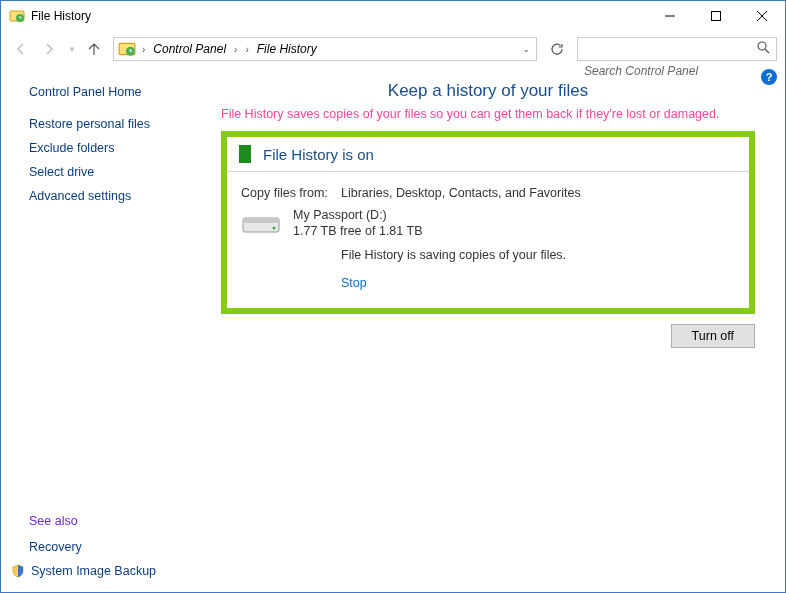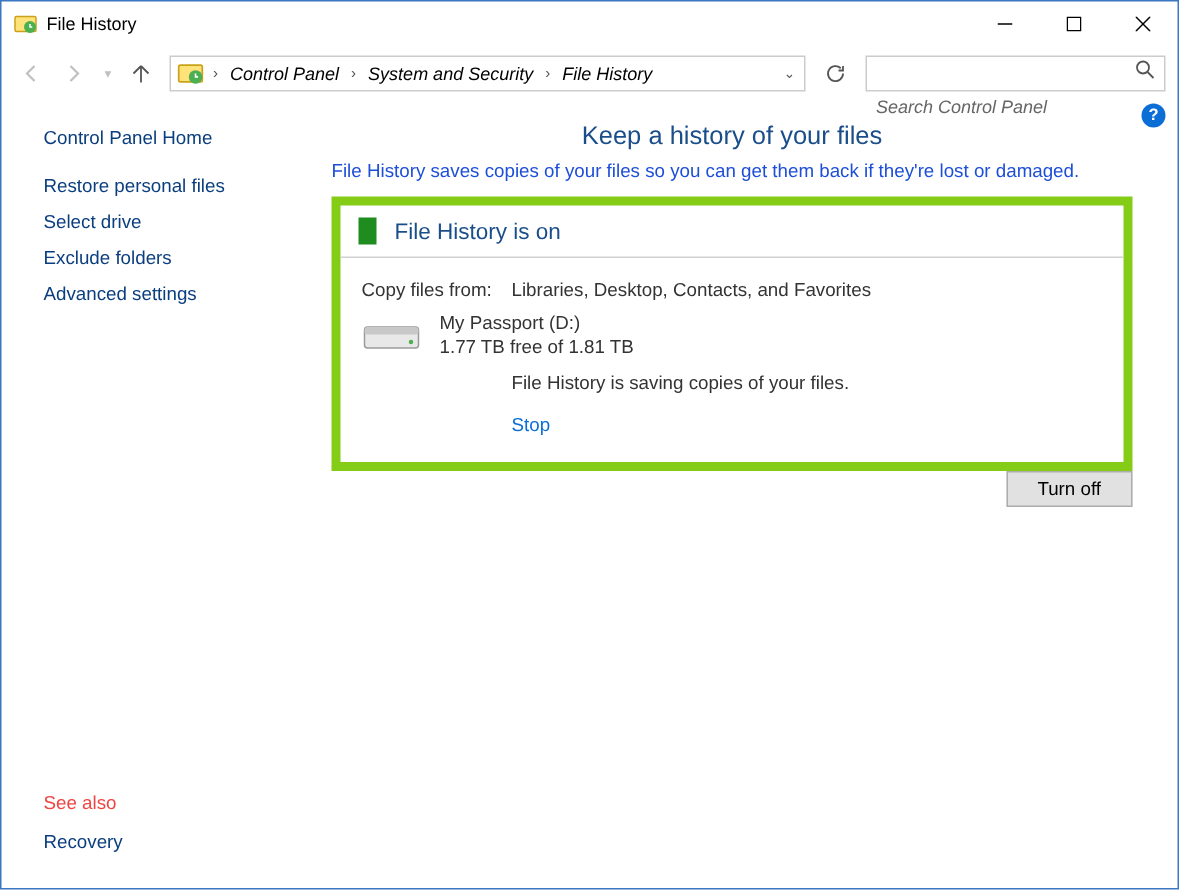--- a/index.html
+++ b/index.html
@@ -29,44 +29,44 @@
 .search-input::placeholder { color: #666; font-style: italic; }
 .search-icon { color: #555; }
 
 
 .body { display: flex; height: calc(100% - 66px); position: relative; }
 .sidebar { width: 210px; padding: 18px 14px 14px 28px; position: relative; }
 .sidebar-home { color: #0b3e7f; font-size: 12.5px; margin-bottom: 18px; display: block; cursor: pointer; }
 .sidebar-link { color: #0b3e7f; font-size: 12.5px; margin-bottom: 10px; display: block; cursor: pointer; }
 
 .sidebar-bottom { position: absolute; bottom: 14px; left: 28px; right: 14px; }
-.seealso { color: #ef4444; font-size: 12.5px; margin-bottom: 12px; }
+.seealso { color: #6d28d9; font-size: 12.5px; margin-bottom: 12px; }
 .backup-row { display: flex; align-items: center; gap: 6px; margin-left: -18px; }
 .shield-icon { width: 14px; height: 14px; }
 
 .main { flex: 1; padding: 14px 30px 14px 10px; position: relative; }
 .help-icon { position: absolute; top: 2px; right: 8px; width: 16px; height: 16px; background: #0b6dd6; border-radius: 50%; color: #fff; font-size: 11px; font-weight: bold; display: flex; align-items: center; justify-content: center; cursor: pointer; }
 
 .main-heading { color: #1a4e8a; font-size: 17px; font-weight: 400; margin-bottom: 6px; text-align: center; }
-.main-sub { color: #1d4ed8; font-size: 12.5px; margin-bottom: 10px; }
+.main-sub { color: #ec4899; font-size: 12.5px; margin-bottom: 10px; }
 
 .status-box { border: 6px solid #84cc16; }
 .status-header { display: flex; align-items: center; padding: 8px 12px; border-bottom: 1px solid #d0d0d0; }
 .status-bar { width: 12px; height: 18px; background: #1e8c1e; margin-right: 12px; }
 .status-text { color: #1a4e8a; font-size: 15px; }
 .status-body { padding: 14px 14px 18px 14px; font-size: 12.5px; color: #333; }
 .row { display: flex; margin-bottom: 8px; }
 .row-label { width: 100px; flex-shrink: 0; }
 .drive-block { display: flex; align-items: flex-start; gap: 12px; }
 .drive-icon { width: 40px; height: 26px; margin-top: 2px; }
 .drive-info div { margin-bottom: 2px; }
 .saving-row { margin-left: 100px; margin-top: 8px; }
 .stop-link { color: #0b6dd6; cursor: pointer; display: inline-block; margin-top: 14px; }
 
-.turnoff-row { text-align: right; }
+.turnoff-row { text-align: right; margin-top: 10px; }
 .turnoff-btn { background: #e1e1e1; border: 1px solid #adadad; padding: 4px 20px; font-size: 12.5px; cursor: pointer; }
 </style>
 </head>
 <body>
 
 <div class="titlebar">
   <span class="titlebar-icon">
     <svg viewBox="0 0 16 16">
         <rect x="1" y="3" width="14" height="10" rx="1" fill="#ffe27a" stroke="#c9a21a"></rect>
         <circle cx="11" cy="10" r="4" fill="#4caf50"></circle>
@@ -116,21 +116,20 @@
     <span class="bc-icon">
       <svg viewBox="0 0 16 16">
           <rect x="1" y="3" width="14" height="10" rx="1" fill="#ffe27a" stroke="#c9a21a"></rect>
           <circle cx="11" cy="10" r="4" fill="#4caf50"></circle>
           <path d="M11 8 v2 h1.5" stroke="#fff" stroke-width="1" fill="none"></path>
         </svg>
     </span>
     <span class="bc-chev">›</span>
     <span class="bc-item">Control Panel</span>
     <span class="bc-chev">›</span>
-    <span class="bc-item">System and Security</span>
     <span class="bc-chev">›</span>
     <span class="bc-item">File History</span>
     <span class="bc-dd">⌄</span>
   </div>
 
   <div class="refresh-btn">
       <svg width="14" height="14" viewBox="0 0 14 14">
         <path d="M12 7 A5 5 0 1 1 10.5 3.5 M12 2 V5 H9" fill="none" stroke="currentColor" stroke-width="1.2"></path>
       </svg>
     </div>
@@ -141,27 +140,36 @@
           <circle cx="5" cy="5" r="4" fill="none" stroke="currentColor" stroke-width="1.2"></circle>
           <line x1="8" y1="8" x2="12" y2="12" stroke="currentColor" stroke-width="1.2"></line>
         </svg></span>
   </div>
 </div>
 
 <div class="body">
   <div class="sidebar">
     <a class="sidebar-home">Control Panel Home</a>
     <a class="sidebar-link">Restore personal files</a>
+    <a class="sidebar-link">Exclude folders</a>
     <a class="sidebar-link">Select drive</a>
-    <a class="sidebar-link">Exclude folders</a>
     <a class="sidebar-link">Advanced settings</a>
 
     <div class="sidebar-bottom">
       <div class="seealso">See also</div>
       <a class="sidebar-link">Recovery</a>
+      <div class="backup-row">
+        <span class="shield-icon">
+          <svg viewBox="0 0 14 14">
+              <path d="M7 1 L12 3 V7 C12 10 9.5 12.5 7 13 C4.5 12.5 2 10 2 7 V3 Z" fill="#ffd24c" stroke="#b8860b" stroke-width="0.6"></path>
+              <path d="M7 1 L12 3 V7 C12 10 9.5 12.5 7 13 V1 Z" fill="#3a76c2"></path>
+            </svg>
+        </span>
+        <a class="sidebar-link" style="margin-bottom:0">System Image Backup</a>
+      </div>
     </div>
   </div>
 
   <div class="main">
     <div class="help-icon">?</div>
 
     <div class="main-heading">Keep a history of your files</div>
     <div class="main-sub">File History saves copies of your files so you can get them back if they're lost or damaged.</div>
 
     <div class="status-box">

